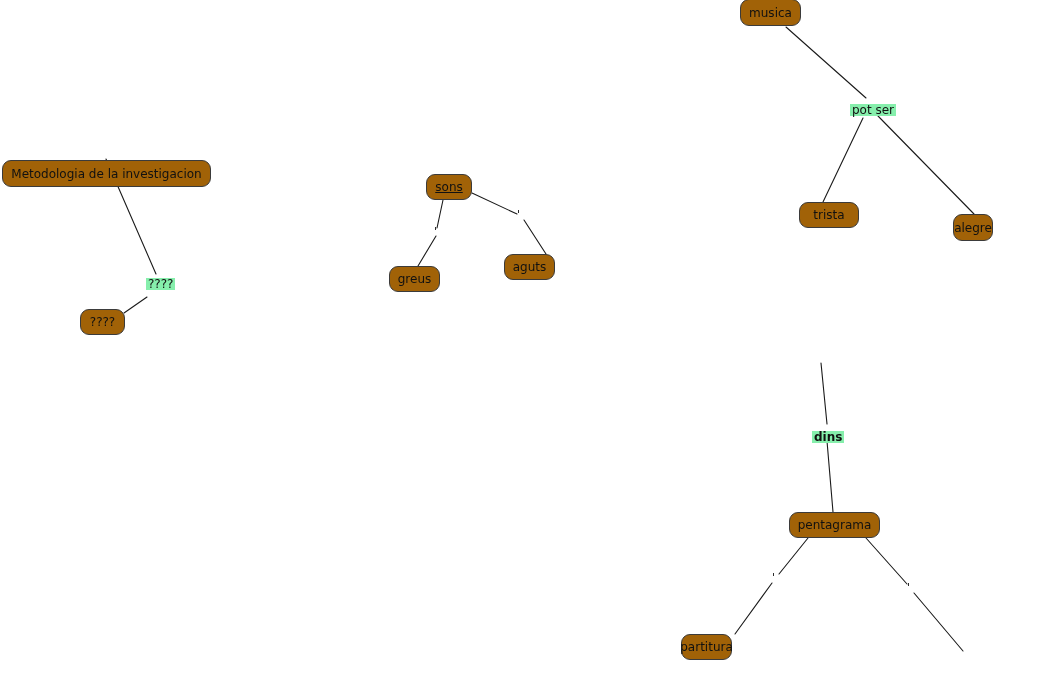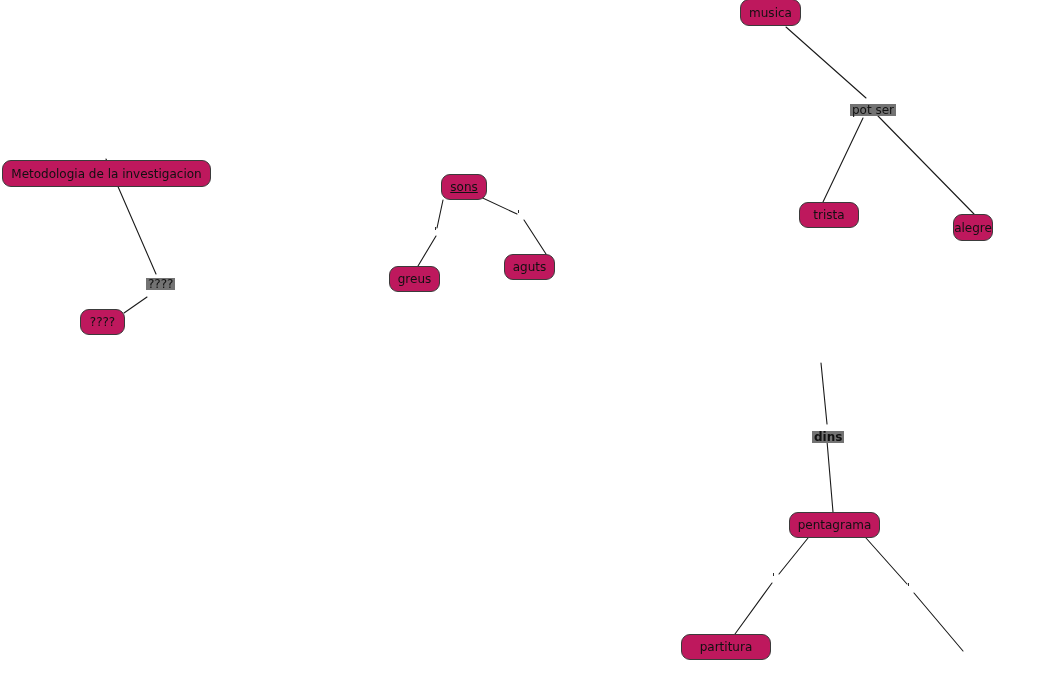--- a/index.html
+++ b/index.html
@@ -36,41 +36,41 @@
     position: absolute;
     left: 0;
     top: 0;
     width: 1048px;
     height: 679px;
   }
 
   .node {
     position: absolute;
     box-sizing: border-box;
-    background: #be185d;
+    background: #a16207;
     border: 1px solid #3b3b3b;
     border-radius: 9px;
     color: #111111;
     font-size: 12px;
     line-height: 1;
     white-space: nowrap;
     display: flex;
     align-items: center;
     justify-content: center;
     padding: 12px 9px;
     cursor: default;
   }
 
   .edge-label {
     position: absolute;
     font-size: 12px;
     line-height: 1;
     color: #111111;
     white-space: nowrap;
-    background: #737373;
+    background: #86efac;
     padding: 0 2px;
   }
 
   .edge-label.tick {
     font-size: 11px;
     background: transparent;
     padding: 0;
   }
 </style>
 </head>
@@ -103,21 +103,21 @@
   </svg>
 
   <div id="node-layer">
 
     <div class="node" style="left:2px; top:132px; width:209px; height:27px;margin-top:28px;">Metodologia de la investigacion</div>
 
     <div class="edge-label" style="left:146px; top:278px;">????</div>
 
     <div class="node" style="left:80px; top:309px; width:45px; height:26px;">????</div>
 
-    <div class="node" style="left:441px; top:174px; width:46px; height:14px;text-decoration:underline;">sons</div>
+    <div class="node" style="left:426px; top:174px; width:46px; height:14px;text-decoration:underline;">sons</div>
 
     <div class="edge-label tick" style="left:434px; top:226px;">'</div>
 
     <div class="node" style="left:389px; top:266px; width:51px; height:26px;">greus</div>
 
     <div class="edge-label tick" style="left:517px; top:209px;">'</div>
 
     <div class="node" style="left:504px; top:254px; width:51px; height:26px;">aguts</div>
 
     <div class="node" style="left:740px; top:-1px; width:61px; height:27px;">musica</div>
@@ -128,19 +128,19 @@
 
     <div class="node" style="left:953px; top:214px; width:40px; height:27px;">alegre</div>
 
 
     <div class="edge-label" style="left:812px; top:431px;font-weight:bold;">dins</div>
 
     <div class="node" style="left:789px; top:512px; width:91px; height:26px;">pentagrama</div>
 
     <div class="edge-label tick" style="left:772px; top:572px;">'</div>
 
-    <div class="node" style="left:681px; top:634px; width:90px; height:26px;">partitura</div>
+    <div class="node" style="left:681px; top:634px; width:51px; height:26px;">partitura</div>
 
     <div class="edge-label tick" style="left:907px; top:582px;">'</div>
 
 
   </div>
 </div>
 
 </body></html>

